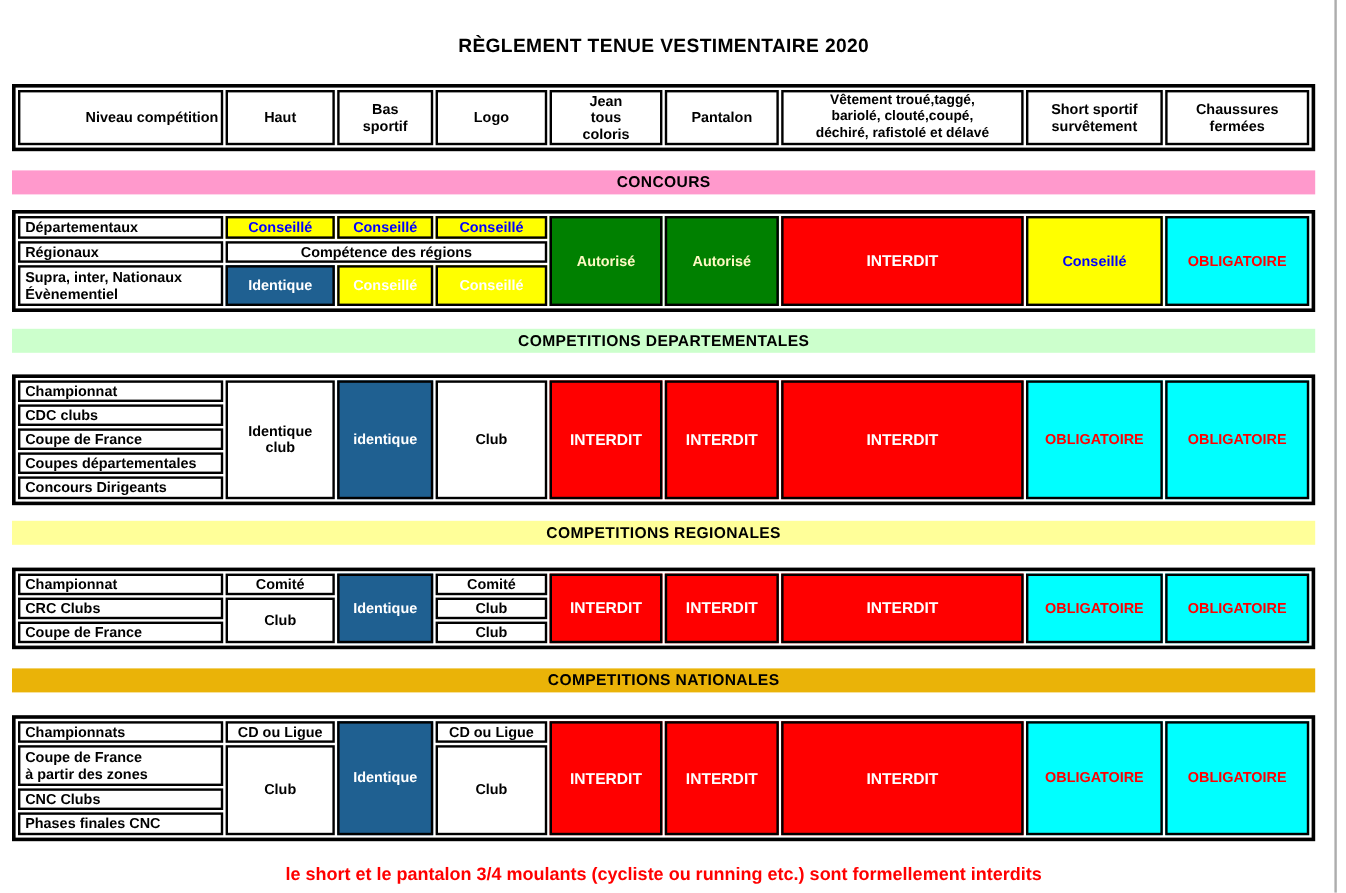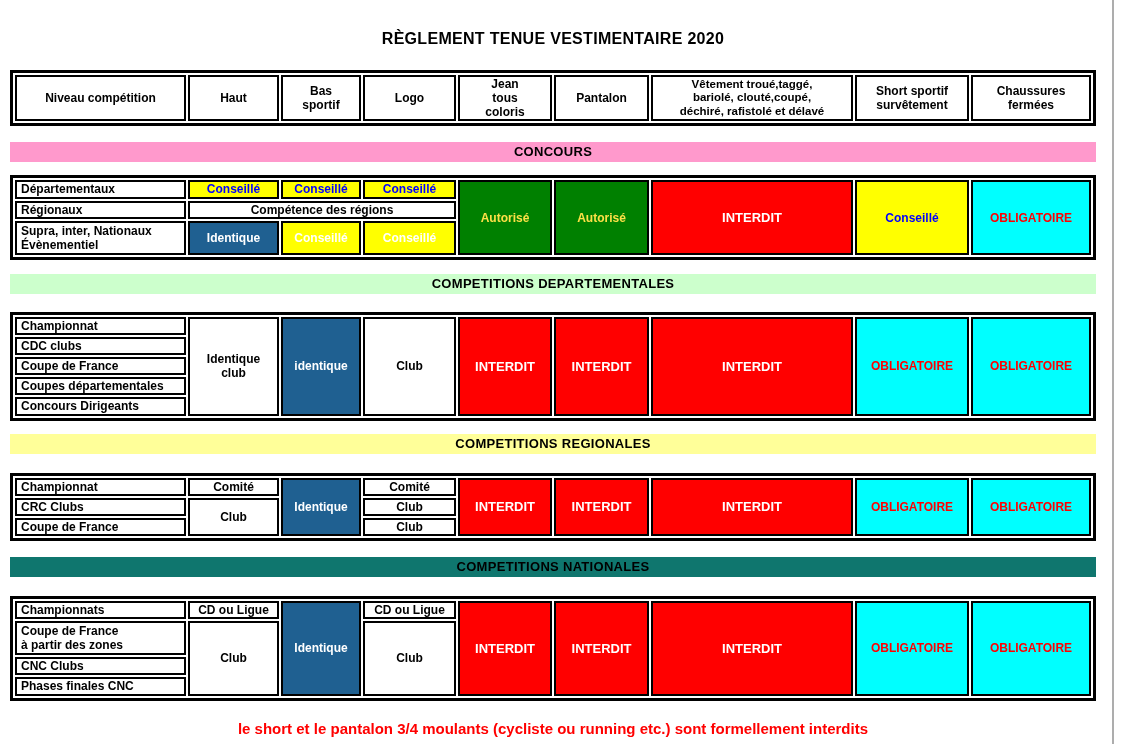--- a/index.html
+++ b/index.html
@@ -17,37 +17,37 @@
     table-layout:fixed;width:1086px;box-sizing:border-box;
   }
   td,th{
     border:2px solid #000;box-sizing:border-box;
     padding:0 2px;vertical-align:middle;text-align:center;
     font-size:12px;line-height:1.18;white-space:pre-line;overflow:hidden;
     background:#fff;
   }
   th{font-size:12px;}
   .label{text-align:left;padding-left:4px;}
-  .h-head{height:44px;}
+  .h-head{height:44px;text-align:right;}
   .h1{height:18px;}
   .h15{height:17px;}
   .h2{height:34px;}
 
   .c-yellow  {background:#FFFF00;color:#0000FF;}
   .c-yellow-w{background:#FFFF00;color:#FFFFFF;}
   .c-blue    {background:#1F6091;color:#FFFFFF;}
-  .c-green   {background:#008000;color:#fde047;}
+  .c-green   {background:#008000;color:#fef9c3;}
   .c-red     {background:#FF0000;color:#ffffff;font-size:13px;}
   .c-cyan    {background:#00FFFF;color:#FF0000;}
 
   .banner{height:20px;line-height:20px;text-align:center;font-size:13px;letter-spacing:.3px;}
   .b-pink  {background:#FF99CC;margin-top:16px;}
   .b-green {background:#CCFFCC;margin-top:14px;}
   .b-yellow{background:#FFFF99;margin-top:13px;}
-  .b-orange{background:#0f766e;margin-top:16px;}
+  .b-orange{background:#eab308;margin-top:16px;}
 
   .mt-head{margin-top:22px;}
   .mt-sec1{margin-top:13px;}
   .mt-sec2{margin-top:18px;}
   .mt-sec3{margin-top:19px;}
   .mt-sec4{margin-top:19px;}
 
   .footer{color:#FF0000;text-align:center;font-size:15px;margin-top:19px;}
   .edge-line{position:absolute;top:0;right:8px;width:2px;height:744px;background:#ADADAD;}
 </style>

